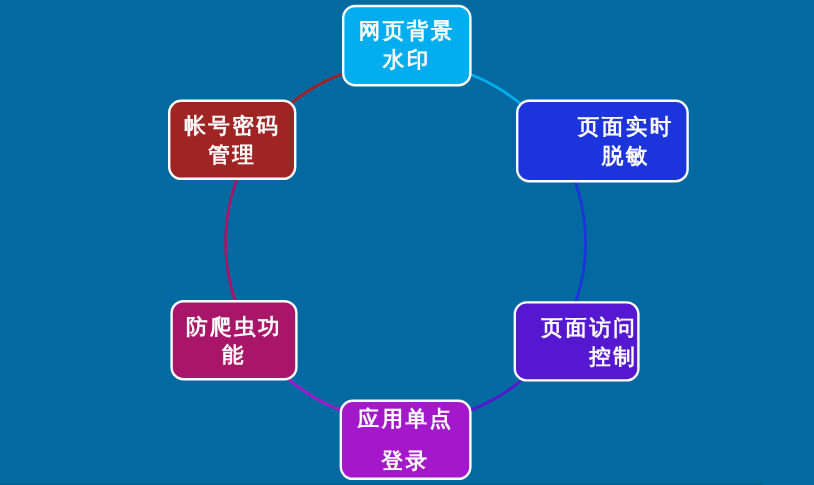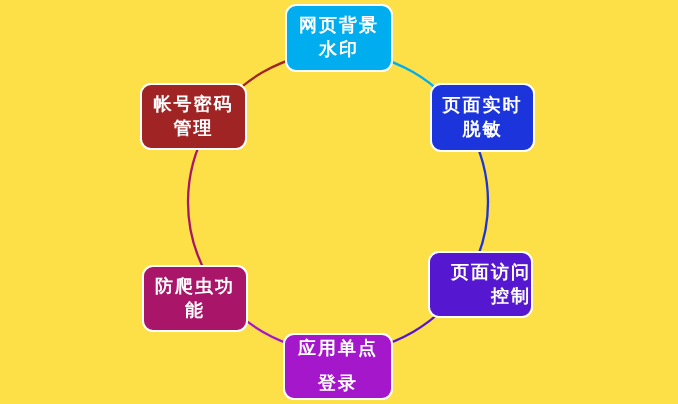--- a/index.html
+++ b/index.html
@@ -1,23 +1,23 @@
 <!DOCTYPE html>
 <html><head>
 <meta charset="utf-8">
 <style>
   html, body { margin: 0; padding: 0; }
   body { background: #000; }
   .stage {
     position: relative;
     width: 678px;
     height: 404px;
-    background: #fde047;
+    background: #0369a1;
     overflow: hidden;
-    font-family: Liberation Mono, monospace;
+    font-family: Liberation Sans, sans-serif;
   }
   .arc-layer {
     position: absolute;
     left: 0; top: 0;
     width: 678px; height: 404px;
   }
   .arc-layer path {
     fill: none;
     stroke-width: 2.3;
     stroke-linecap: round;
@@ -58,36 +58,36 @@
     <path d="M 338.0 352.0 A 150 150 0 0 1 208.1 277.0" stroke="#A517CB"></path>
     <path d="M 208.1 277.0 A 150 150 0 0 1 208.1 127.0" stroke="#A91568"></path>
     <path d="M 208.1 127.0 A 150 150 0 0 1 338.0 52.0" stroke="#9F2423"></path>
   </svg>
 
   <div class="node pos-top" style="background-color: rgb(0, 174, 239);">
     <span class="line">网页背景</span>
     <span class="line">水印</span>
   </div>
 
-  <div class="node pos-top-right" style="background-color: rgb(28, 52, 219);">
+  <div class="node pos-top-right" style="background-color: rgb(28, 52, 219); padding-left: 39px;">
     <span class="line">页面实时</span>
     <span class="line">脱敏</span>
   </div>
 
   <div class="node pos-bottom-right" style="background-color: rgb(85, 23, 207);">
     <span class="line">页面访问</span>
     <span class="line">控制</span>
   </div>
 
   <div class="node pos-bottom" style="background-color: rgb(165, 23, 203);">
     <span class="line">应用单点</span>
     <span class="line">登录</span>
   </div>
 
-  <div class="node pos-bottom-left" style="background-color: rgb(169, 21, 104); margin-top: 15px;">
+  <div class="node pos-bottom-left" style="background-color: rgb(169, 21, 104);">
     <span class="line">防爬虫功</span>
     <span class="line">能</span>
   </div>
 
   <div class="node pos-top-left" style="background-color: rgb(159, 36, 35); align-items: center;">
     <span class="line">帐号密码</span>
     <span class="line">管理</span>
   </div>
 
 </div>

